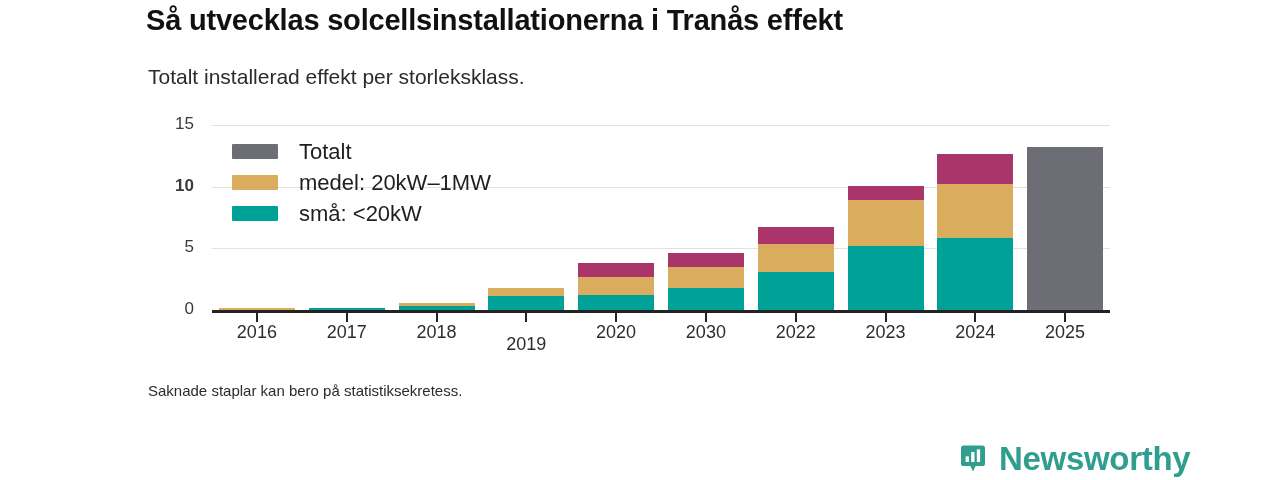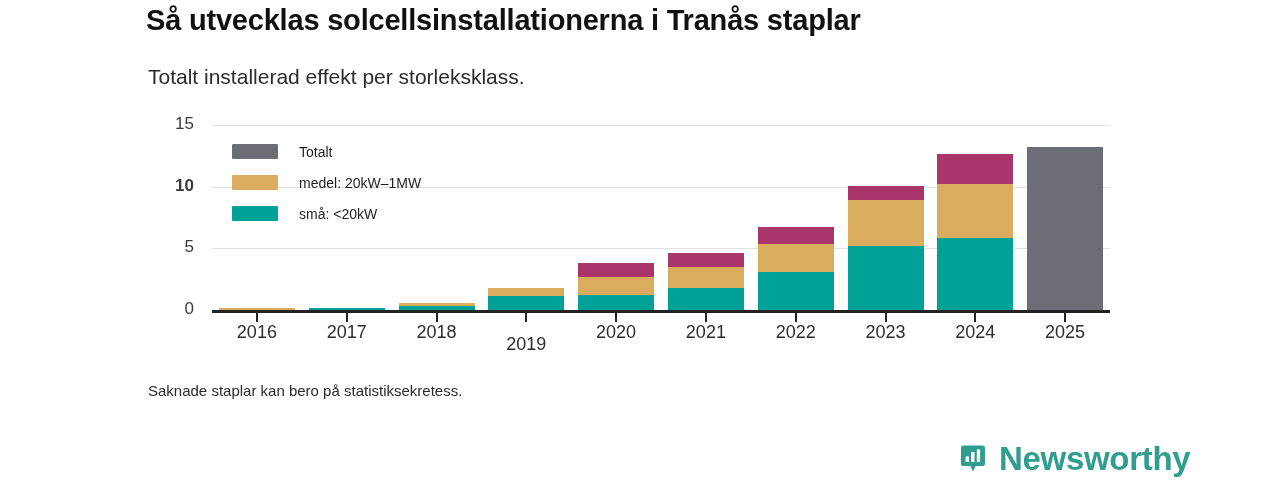--- a/index.html
+++ b/index.html
@@ -119,21 +119,21 @@
     height: 31px;
   }
   .legend-swatch {
     width: 46px;
     height: 15px;
     border-radius: 1px;
     flex: none;
   }
   .legend-label {
     margin-left: 21px;
-    font-size: 14px;
+    font-size: 22px;
     color: #1f1f1f;
     white-space: nowrap;
   }
 
   
   .footnote {
     position: absolute;
     left: 148px;
     top: 382px;
     font-size: 15px;
@@ -160,21 +160,21 @@
     font-weight: bold;
     color: #2f9e8f;
     letter-spacing: -0.3px;
   }
 </style>
 </head>
 <body>
 
 <div class="page">
 
-  <div class="chart-title">Så utvecklas solcellsinstallationerna i Tranås staplar</div>
+  <div class="chart-title">Så utvecklas solcellsinstallationerna i Tranås effekt</div>
   <div class="chart-subtitle">Totalt installerad effekt per storleksklass.</div>
 
   <div class="plot-wrap">
     <div id="grid-layer">
         <div class="axis-zero-line" style="top: 310px;"></div>
         <div class="ytick-label" style="top: 310px;">0</div>
         <div class="gridline" style="top: 248.333px;"></div>
         <div class="ytick-label" style="top: 248.333px;">5</div>
         <div class="gridline" style="top: 186.667px;"></div>
         <div class="ytick-label" style="top: 186.667px; font-weight: bold;">10</div>
@@ -231,21 +231,21 @@
         <div class="xtick-label" style="left: 211.9px;">2016</div>
         <div class="tick-mark" style="left: 345.7px;"></div>
         <div class="xtick-label" style="left: 301.7px;">2017</div>
         <div class="tick-mark" style="left: 435.5px;"></div>
         <div class="xtick-label" style="left: 391.5px;">2018</div>
         <div class="tick-mark" style="left: 525.3px;"></div>
         <div class="xtick-label" style="left: 481.3px; margin-top: 12px;">2019</div>
         <div class="tick-mark" style="left: 615.1px;"></div>
         <div class="xtick-label" style="left: 571.1px;">2020</div>
         <div class="tick-mark" style="left: 704.9px;"></div>
-        <div class="xtick-label" style="left: 660.9px;">2021</div>
+        <div class="xtick-label" style="left: 660.9px;">2030</div>
         <div class="tick-mark" style="left: 794.7px;"></div>
         <div class="xtick-label" style="left: 750.7px;">2022</div>
         <div class="tick-mark" style="left: 884.5px;"></div>
         <div class="xtick-label" style="left: 840.5px;">2023</div>
         <div class="tick-mark" style="left: 974.3px;"></div>
         <div class="xtick-label" style="left: 930.3px;">2024</div>
         <div class="tick-mark" style="left: 1064.1px;"></div>
         <div class="xtick-label" style="left: 1020.1px;">2025</div>
       </div>
   </div>

